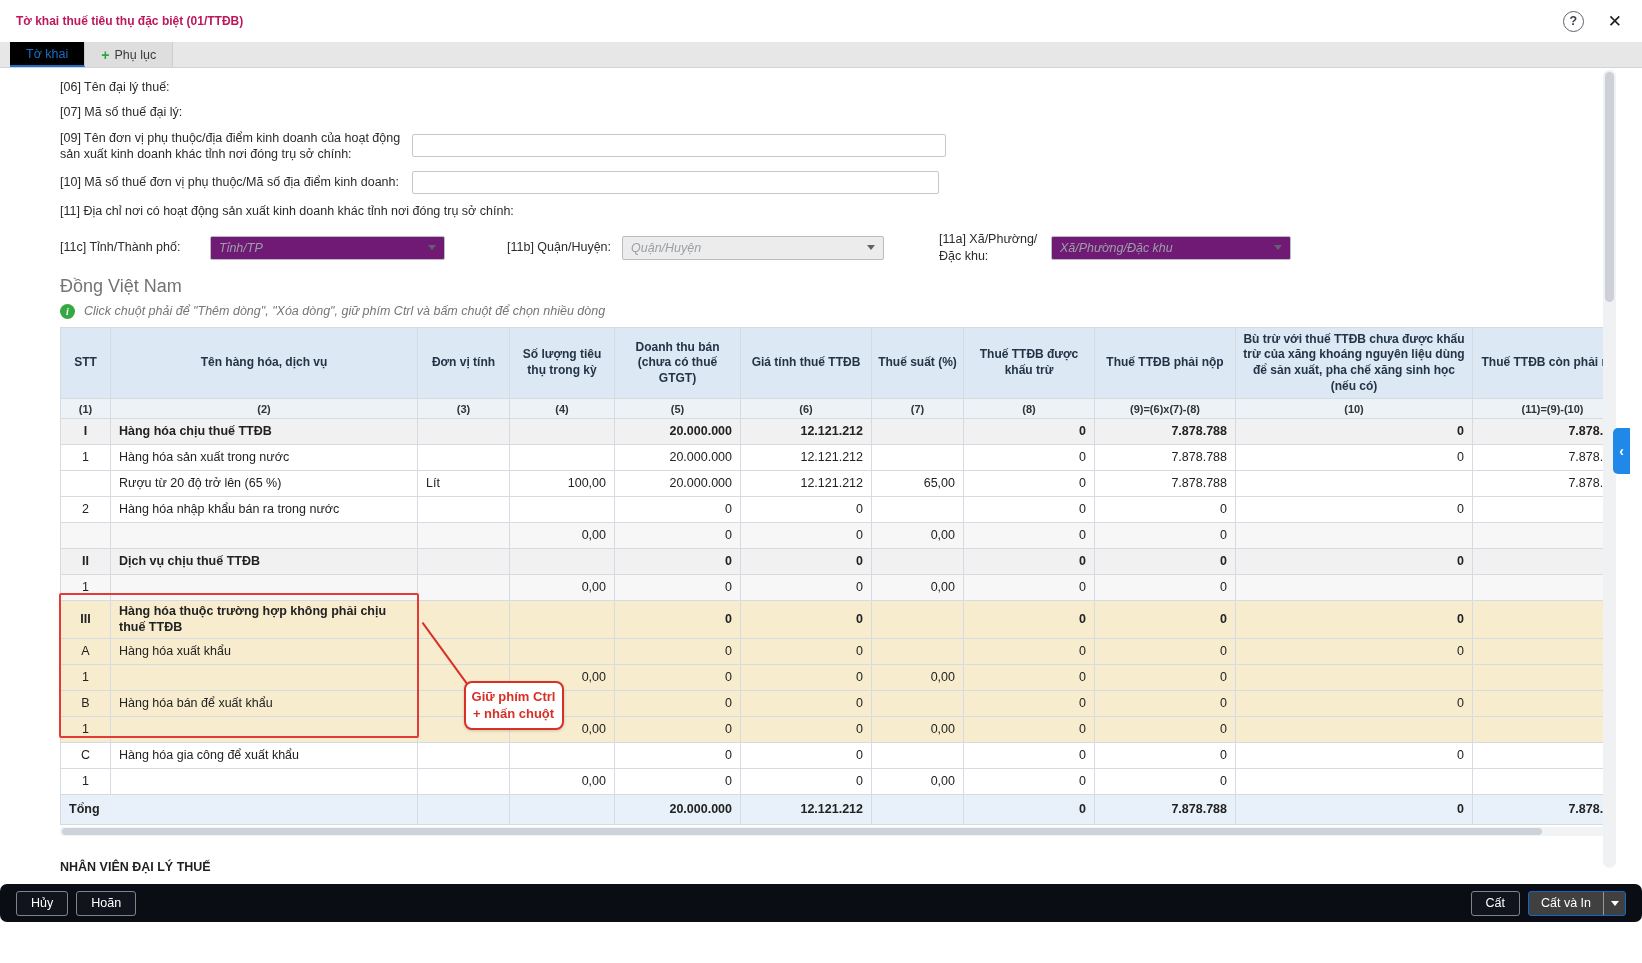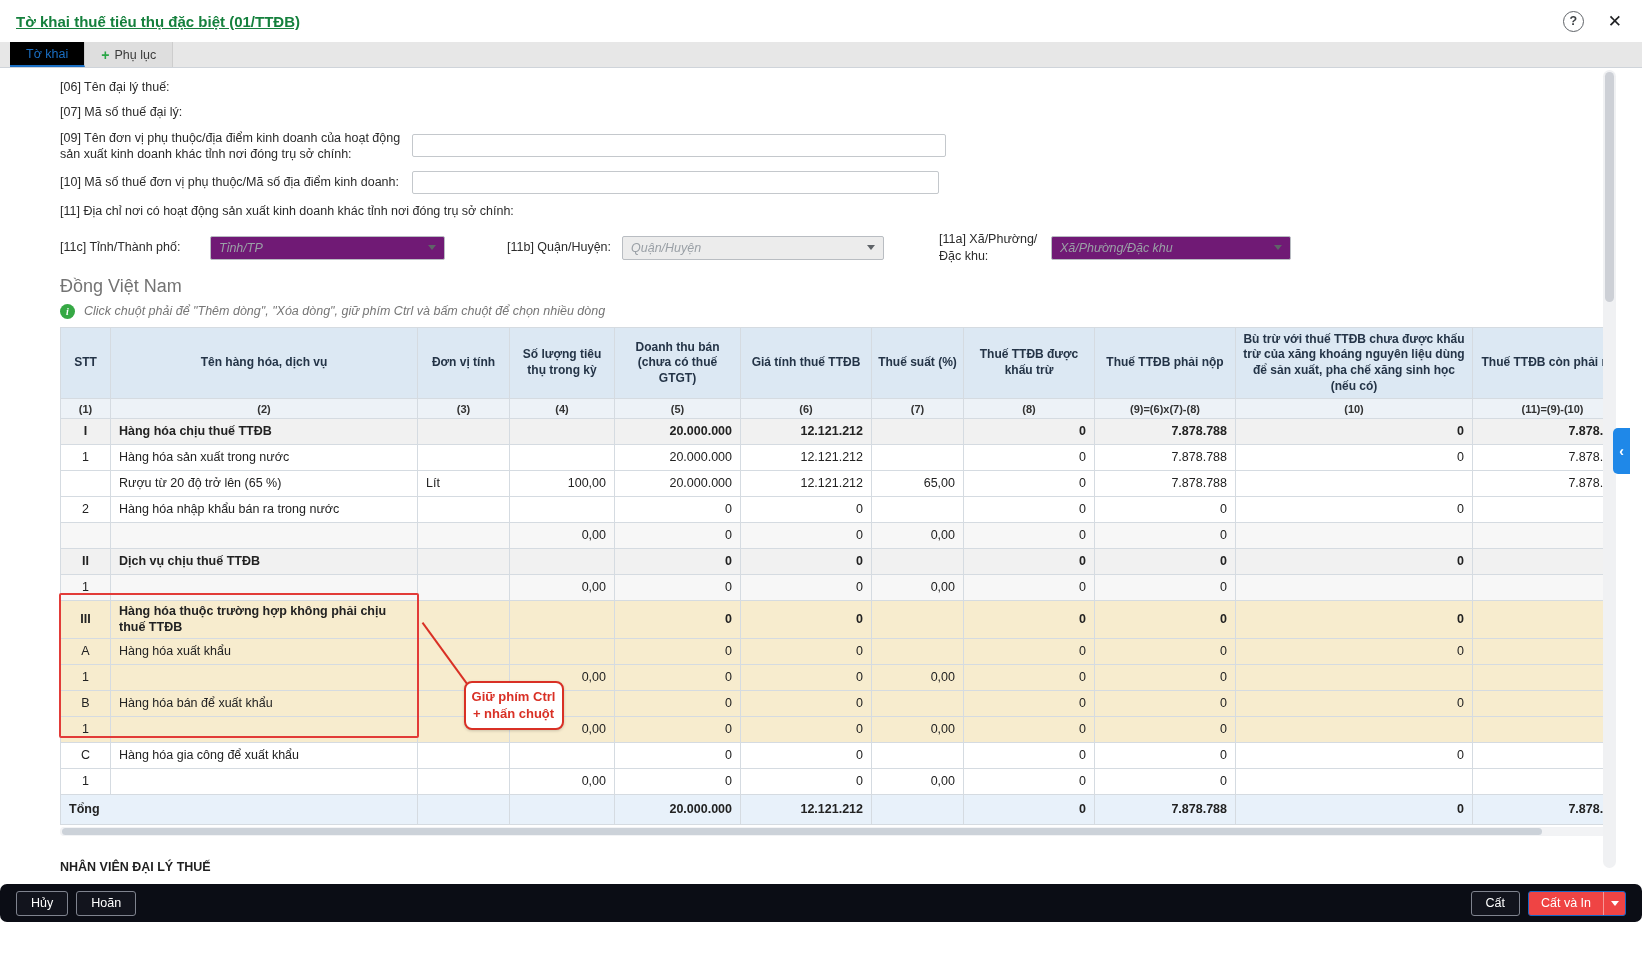--- a/index.html
+++ b/index.html
@@ -2,21 +2,21 @@
 <html><head>
 <meta charset="utf-8">
 <style>
   * { margin:0; padding:0; box-sizing:border-box; }
   html,body { width:1642px; height:963px; }
   body { font-family:"Liberation Sans","DejaVu Sans",sans-serif; font-size:12.5px; color:#26262b;
          background:#fff; position:relative; overflow:hidden; }
 
   
   .hdr { height:42px; display:flex; align-items:center; padding:0 20px 0 16px; background:#fff; }
-  .hdr-title { flex:1; font-size:15px; font-weight:700; color:#15803d;text-decoration:underline; }
+  .hdr-title { flex:1; font-size:12px; font-weight:700; color:#be185d; }
   .hdr-actions { display:flex; align-items:center; gap:24px; }
   .help-btn { width:21px; height:21px; border:1.6px solid #5f6368; border-radius:50%; display:grid;
               place-items:center; font-size:12.5px; font-weight:700; color:#3c4043; cursor:pointer; }
   .close-btn { font-size:17px; color:#202124; cursor:pointer; line-height:1; }
 
   
   .tabs { height:26px; background:#e7e7e7; display:flex; align-items:stretch; padding-left:10px;
           border-bottom:1px solid #cfd4da; }
   .tab { display:flex; align-items:center; gap:5px; padding:0 16px; font-size:12.5px; color:#3a3a3a;
          background:#dedede; border-right:1px solid #cdcdcd; cursor:pointer; }
@@ -90,21 +90,21 @@
               border-radius:5px 0 0 5px; color:#fff; display:grid; place-items:center; font-size:14px;
               font-weight:700; cursor:pointer; z-index:7; }
 
   
   .footer { position:absolute; left:0; top:884px; width:1642px; height:38px; background:#0b0d15;
             display:flex; align-items:center; padding:0 16px; gap:8px;border-radius:7px; }
   .btn { height:25px; padding:0 14px; display:inline-flex; align-items:center; border-radius:3px;
          font-size:12.5px; cursor:pointer; }
   .btn.ghost { background:#12141d; border:1px solid #7f838e; color:#fff; }
   .btn-group { margin-left:auto; display:flex; gap:8px; }
-  .btn.primary-split { padding:0; background:#ef4444; border:1px solid #1566c4; color:#fff; overflow:hidden;justify-content:center; }
+  .btn.primary-split { padding:0; background:#404040; border:1px solid #1566c4; color:#fff; overflow:hidden;justify-content:center; }
   .split-label { padding:0 12px; display:flex; align-items:center; height:100%; }
   .split-caret { width:22px; align-self:stretch; display:grid; place-items:center; border-left:1px solid rgba(255,255,255,.45); cursor:pointer; }
   .split-caret .caret { border-top-color:#fff; margin:0; }
 </style>
 </head>
 <body>
 
 <div class="hdr">
   <div class="hdr-title">Tờ khai thuế tiêu thụ đặc biệt (01/TTĐB)</div>
   <div class="hdr-actions">

